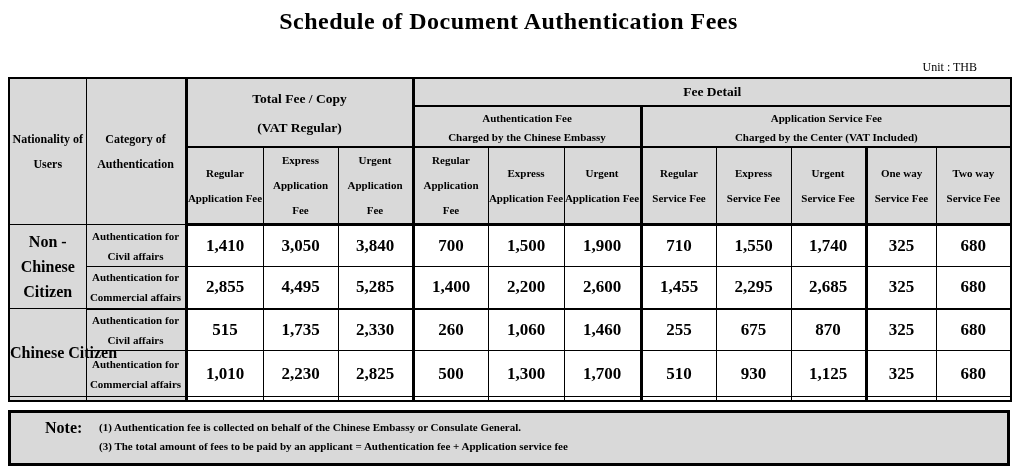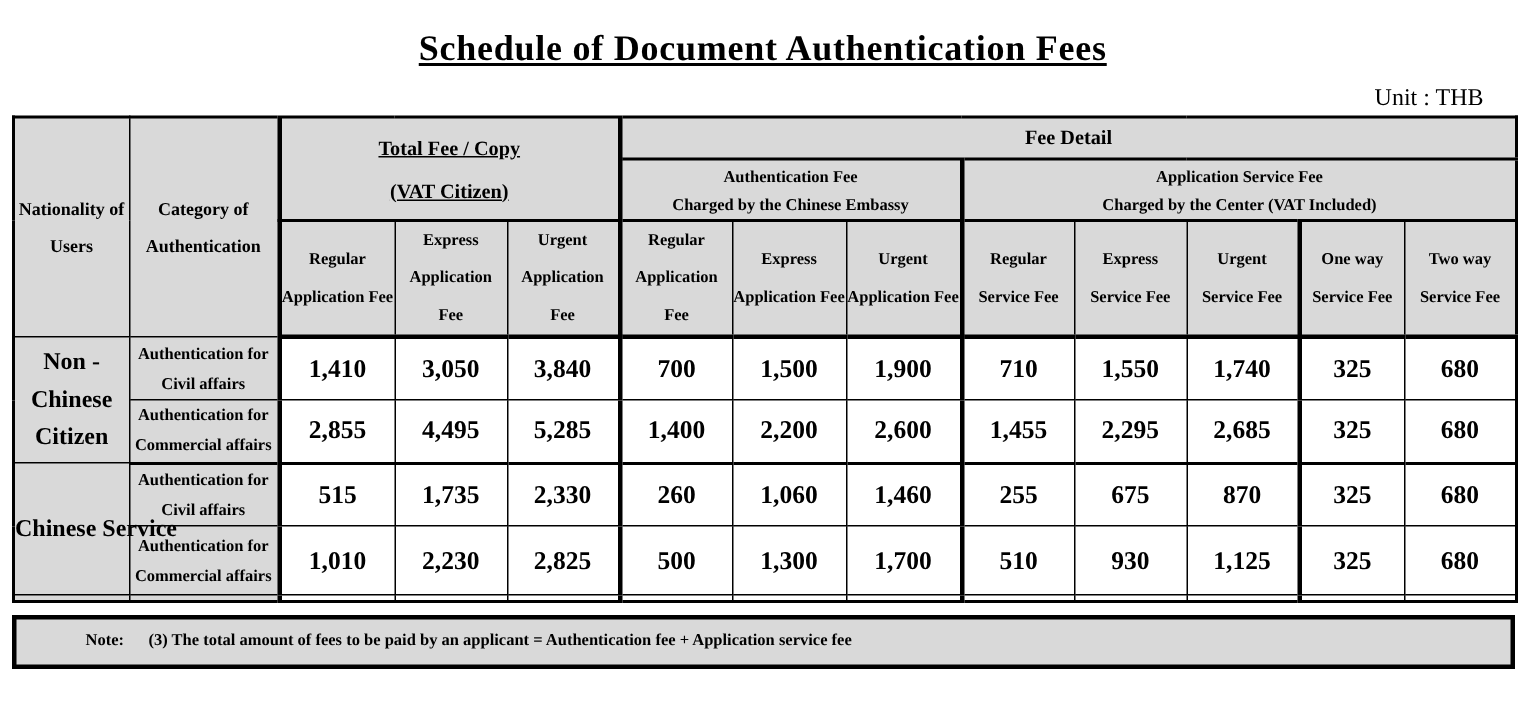--- a/index.html
+++ b/index.html
@@ -7,29 +7,28 @@
     width: 1017px; height: 471px;
     background: #ffffff;
     font-family: "Liberation Serif", serif;
     color: #000;
     overflow: hidden;
   }
   .title {
     font-size: 24px;
     font-weight: bold;
     text-align: center;
-    margin-top: 20px;
+    margin-top: 8px;
     letter-spacing: 0.5px;
-    text-decoration: underline;
   }
   .unit {
-    font-size: 16px;
+    font-size: 12px;
     text-align: right;
-    padding-right: 28px;
-    margin-top: 10px;
+    padding-right: 40px;
+    margin-top: 25px;
     margin-bottom: 2px;
   }
   table.fees {
     border-collapse: collapse;
     table-layout: fixed;
     width: 1002px;
     margin-left: 8px;
     border: 2px solid #000;
   }
   table.fees td {
@@ -44,41 +43,41 @@
   .bR3 { border-right-width: 3px !important; }
   .bB2 { border-bottom-width: 2px !important; }
   .bB3 { border-bottom-width: 3px !important; margin-top: 20px; }
   tr.hr1 { height: 28px; }
   tr.hr2 { height: 41px; }
   tr.hr3 { height: 50px; }
   tr.dr  { height: 42px; }
   tr.dr-last { height: 46px; }
   tr.spacer { height: 4px; }
   .corner span { display: block; font-size: 12px; line-height: 25px; }
-  .bigGroup span { display: block; font-size: 13.5px; line-height: 29px; text-decoration: underline; }
+  .bigGroup span { display: block; font-size: 13.5px; line-height: 29px; }
   .feeDetail { font-size: 13.5px; }
   .grp1 { display: block; font-size: 11px; line-height: 21px; }
   .grp2 { display: block; font-size: 11px; line-height: 17px; text-align: center; }
   .sub span { display: block; font-size: 11px; line-height: 25px; }
   .cat span { display: block; font-size: 11px; line-height: 20px; }
   .nat span { display: block; font-size: 16px; line-height: 25px; white-space: nowrap; }
   td.val { font-size: 17px; }
   .notebox {
     width: 1002px;
     margin-left: 8px;
     margin-top: 8px;
     border: 3px solid #000;
     background: #d9d9d9;
     display: flex;
     padding: 5px 0 6px 0;
   }
   .note-label {
     width: 88px;
-    padding-left: 46px;
-    font-size: 11px;
+    padding-left: 34px;
+    font-size: 16px;
     font-weight: bold;
     line-height: 19px;
   }
   .note-items { flex: 1; }
   .note-items div {
     font-size: 11px;
     font-weight: bold;
     line-height: 19.5px;
   }
 </style>
@@ -111,21 +110,21 @@
       <td class="gray corner" rowspan="3">
         <span>Nationality of</span>
         <span>Users</span>
       </td>
       <td class="gray corner bR3" rowspan="3">
         <span>Category of</span>
         <span>Authentication</span>
       </td>
       <td class="gray bigGroup bR3 bB2" colspan="3" rowspan="2">
         <span>Total Fee / Copy</span>
-        <span>(VAT Citizen)</span>
+        <span>(VAT Regular)</span>
       </td>
       <td class="gray feeDetail bB2" colspan="8">
         <span>Fee Detail</span>
       </td>
     </tr>
 
     <tr class="hr2">
       <td class="gray bR3 bB2" colspan="3">
         <span class="grp1">Authentication Fee</span>
         <span class="grp2">Charged by the Chinese Embassy</span>
@@ -219,21 +218,21 @@
       <td class="val bR3 bB2">2,600</td>
       <td class="val bB2">1,455</td>
       <td class="val bB2">2,295</td>
       <td class="val bR3 bB2">2,685</td>
       <td class="val bB2">325</td>
       <td class="val bB2">680</td>
     </tr>
 
     <tr class="dr">
       <td class="gray nat" rowspan="2">
-        <span>Chinese Service</span>
+        <span>Chinese Citizen</span>
       </td>
       <td class="gray cat bR3">
         <span>Authentication for</span>
         <span>Civil affairs</span>
       </td>
       <td class="val">515</td>
       <td class="val">1,735</td>
       <td class="val bR3">2,330</td>
       <td class="val">260</td>
       <td class="val">1,060</td>
@@ -277,16 +276,17 @@
       <td class="bR3"></td>
       <td></td>
       <td></td>
     </tr>
   </tbody>
     </table>
 
   <div class="notebox">
     <div class="note-label">Note:</div>
     <div class="note-items">
+      <div>(1) Authentication fee is collected on behalf of the Chinese Embassy or Consulate General.</div>
       <div>(3) The total amount of fees to be paid by an applicant = Authentication fee + Application service fee</div>
     </div>
   </div>
 </div>
 
 </body></html>

